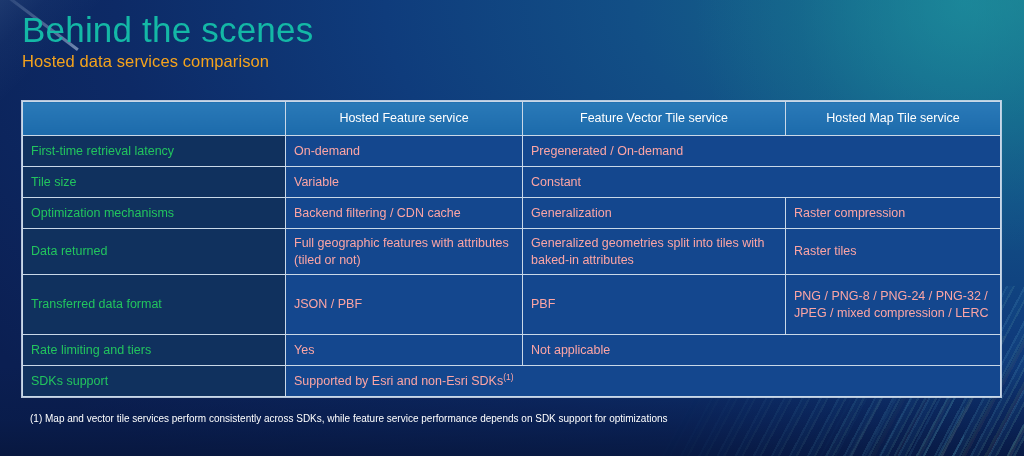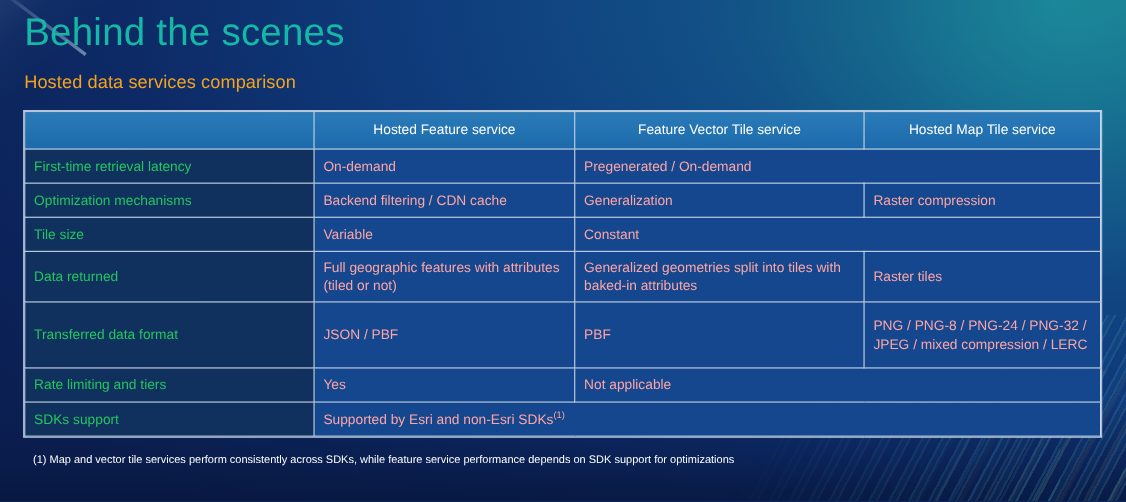--- a/index.html
+++ b/index.html
@@ -68,21 +68,21 @@
     background:radial-gradient(circle at 70% 25%, rgba(30,150,165,.55) 0%, rgba(25,120,150,.25) 45%, rgba(0,0,0,0) 72%);
   }
 
   
   #header{ position:absolute; left:22px; top:10px; }
   #page-title{
     color:#14b8a6; font-size:35px; font-weight:400; line-height:1.15;
     letter-spacing:.2px;
   }
   #page-subtitle{
-    color:#f5a31c; font-size:16.5px; font-weight:400; margin-top:16px;
+    color:#f5a31c; font-size:16.5px; font-weight:400; margin-top:2px;
     letter-spacing:.1px;
   }
 
   
   #comparison-table{
     position:absolute; left:22px; top:101px; width:978px;
     border-collapse:collapse; table-layout:fixed;
     box-shadow:0 0 0 1px rgba(210,225,240,.85);
   }
   #comparison-table td, #comparison-table th{
@@ -142,29 +142,29 @@
       <th class="hdr" style="width:215px">Hosted Map Tile service</th>
     </tr>
   </thead>
   <tbody id="table-body">
       <tr style="height: 31px;">
         <td class="col-label">First-time retrieval latency</td>
         <td class="cell">On-demand</td>
         <td class="cell" colspan="2">Pregenerated / On-demand</td>
       </tr>
       <tr style="height: 31px;">
+        <td class="col-label">Tile size</td>
+        <td class="cell">Variable</td>
+        <td class="cell" colspan="2">Constant</td>
+      </tr>
+      <tr style="height: 31px;">
         <td class="col-label">Optimization mechanisms</td>
         <td class="cell">Backend filtering / CDN cache</td>
         <td class="cell">Generalization</td>
         <td class="cell">Raster compression</td>
-      </tr>
-      <tr style="height: 31px;">
-        <td class="col-label">Tile size</td>
-        <td class="cell">Variable</td>
-        <td class="cell" colspan="2">Constant</td>
       </tr>
       <tr style="height: 46px;">
         <td class="col-label">Data returned</td>
         <td class="cell">Full geographic features with attributes (tiled or not)</td>
         <td class="cell">Generalized geometries split into tiles with baked-in attributes</td>
         <td class="cell">Raster tiles</td>
       </tr>
       <tr style="height: 60px;">
         <td class="col-label">Transferred data format</td>
         <td class="cell">JSON / PBF</td>

